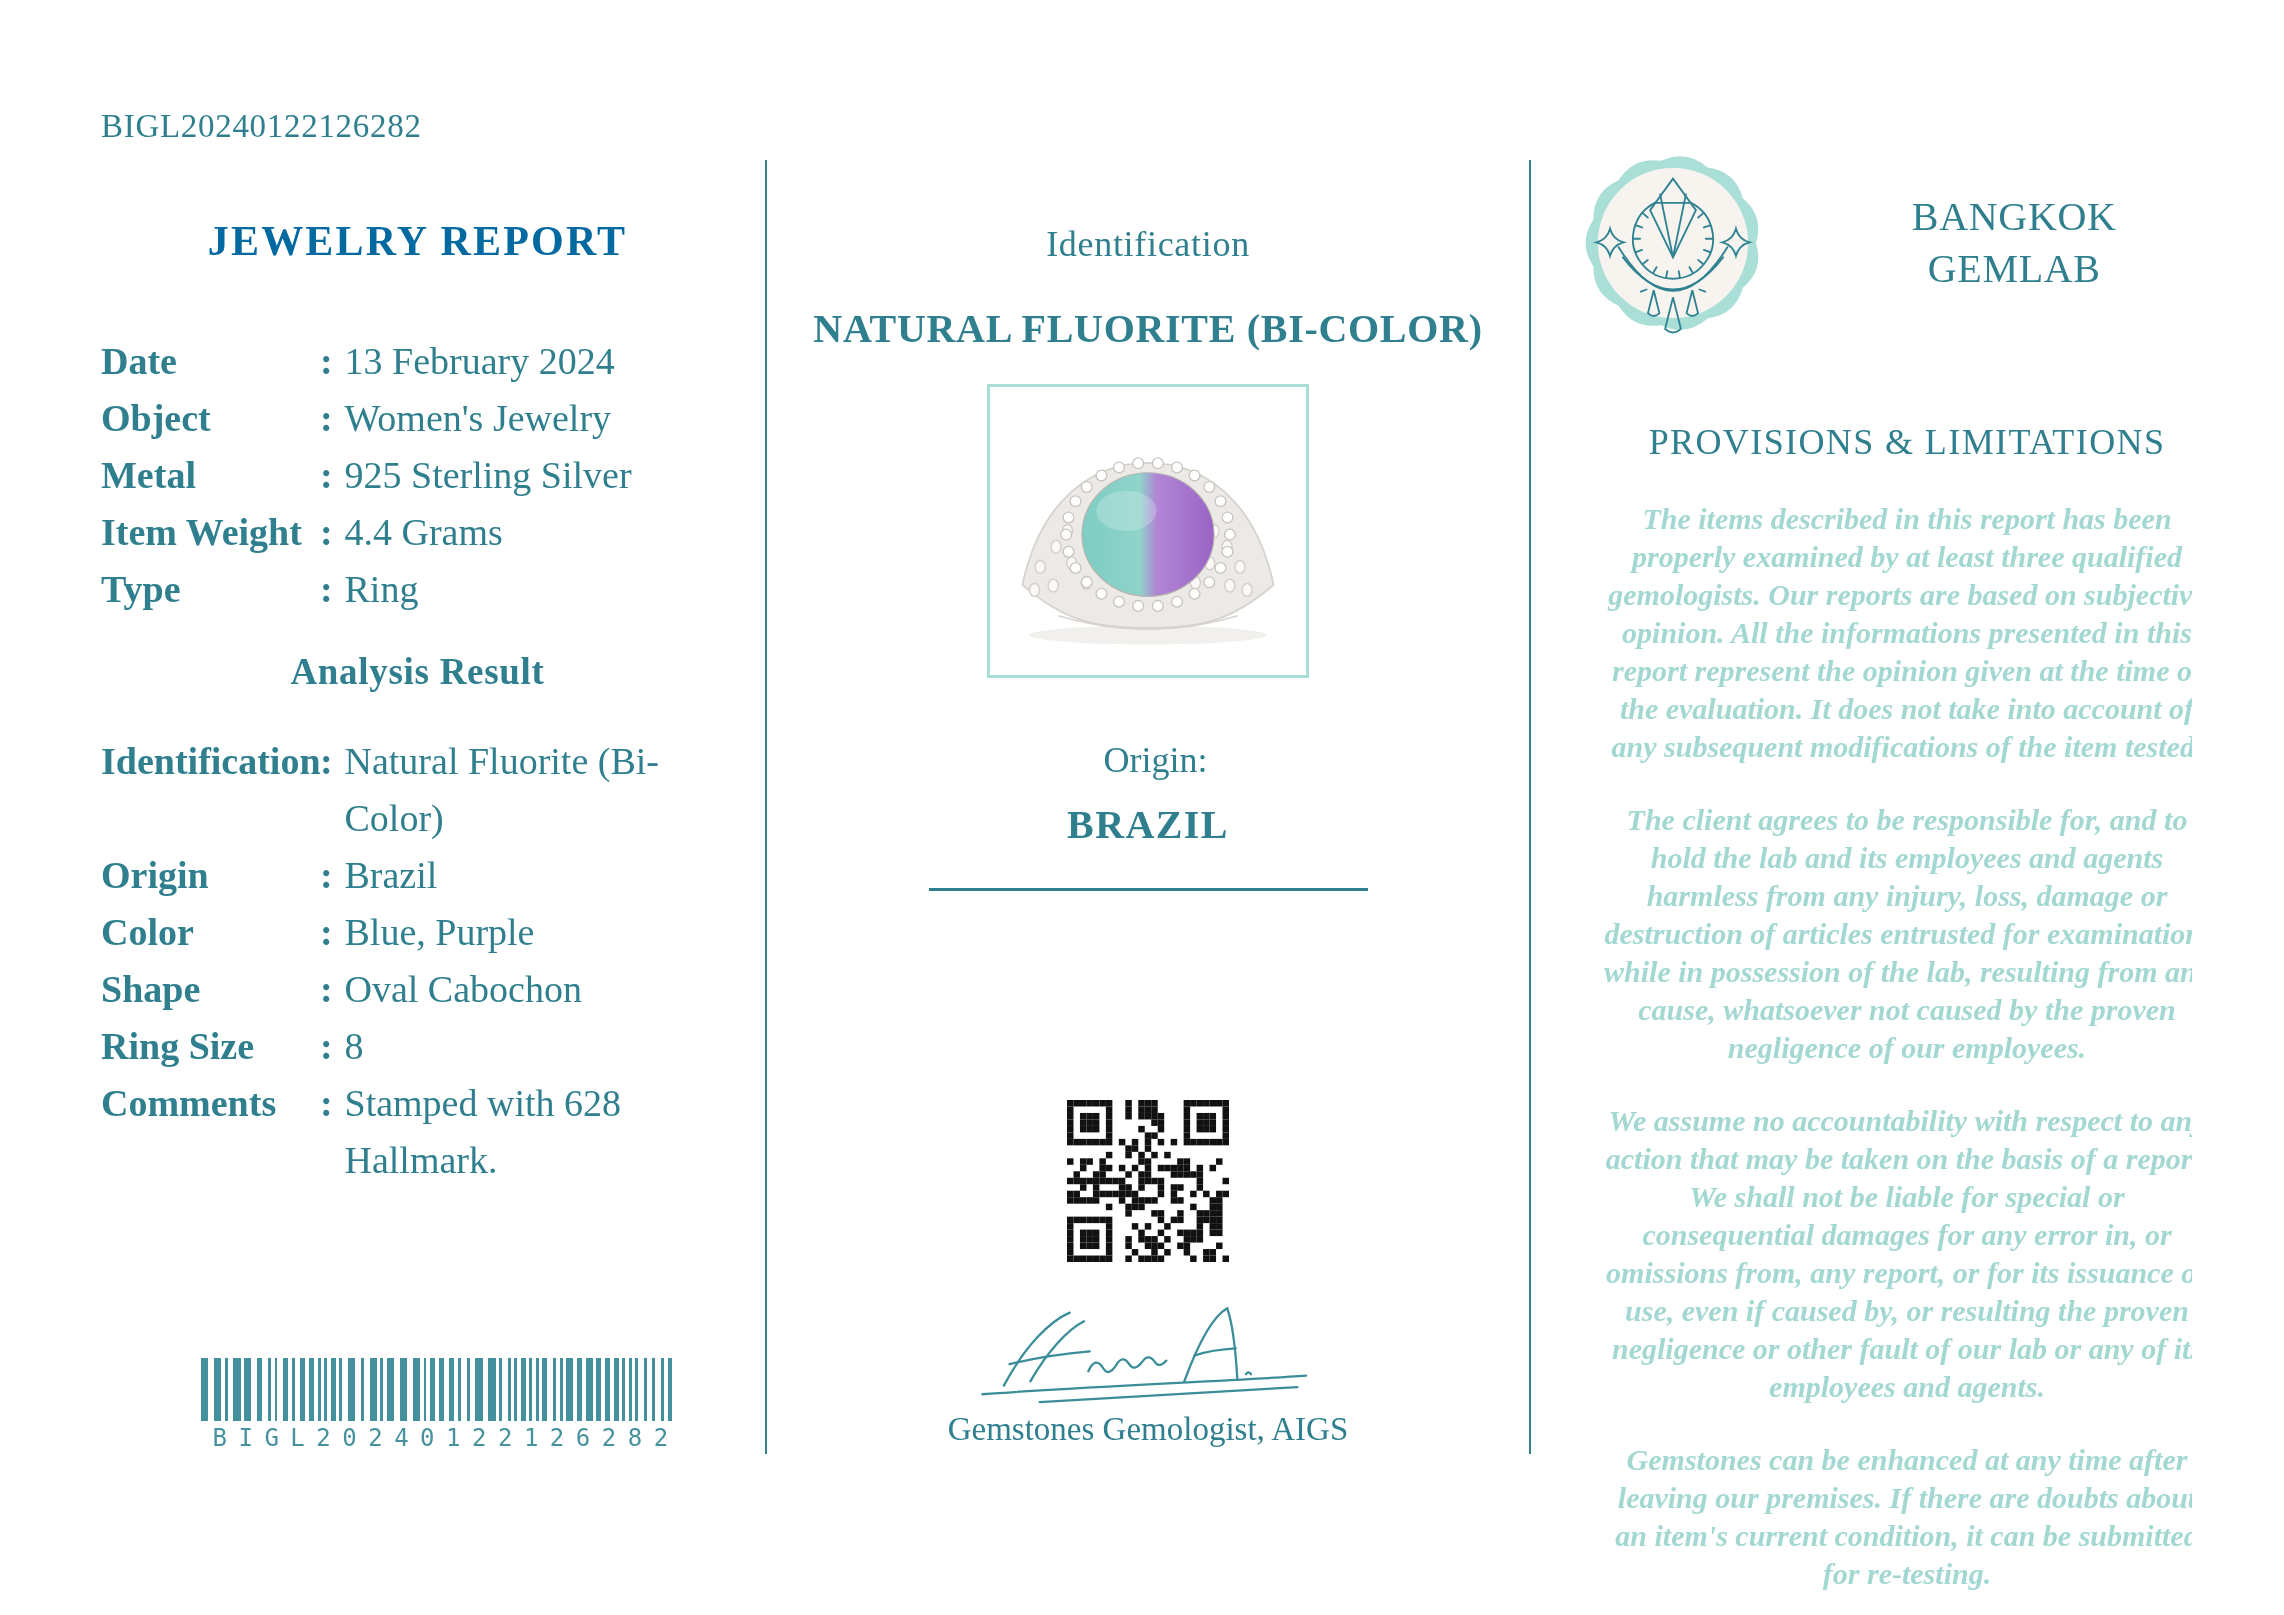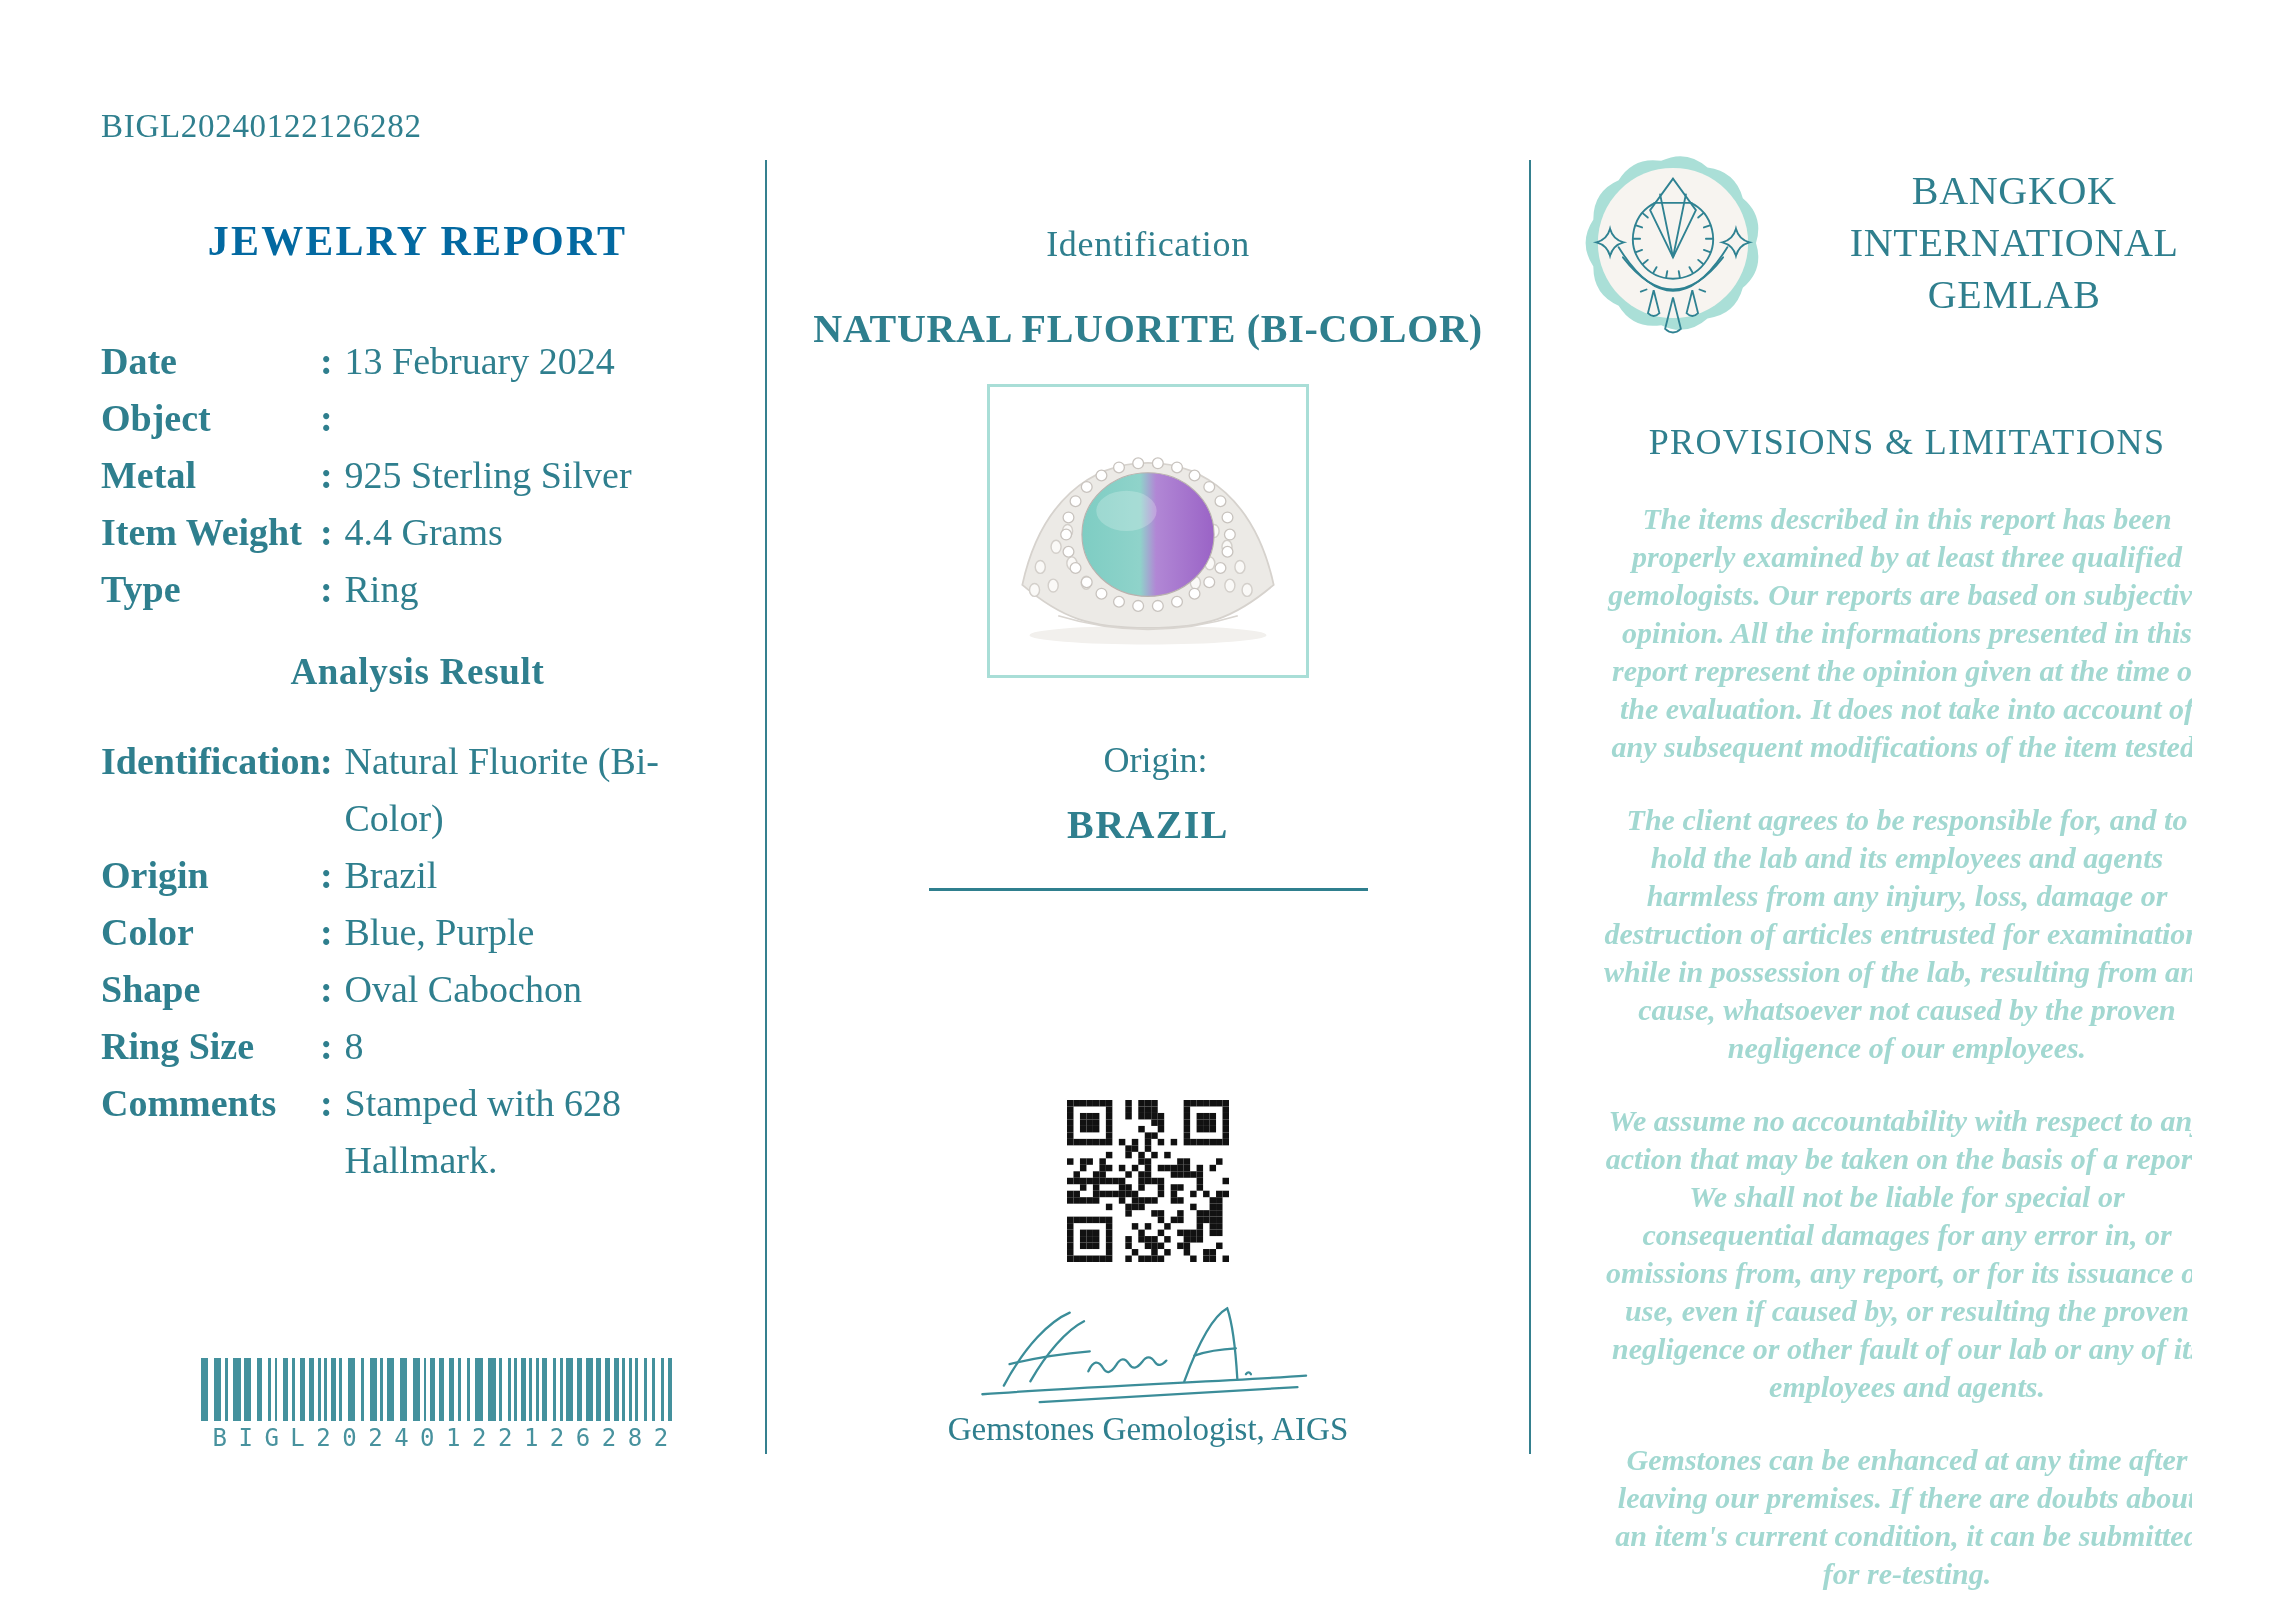--- a/index.html
+++ b/index.html
@@ -69,20 +69,21 @@
 
     <div class="fields">
       <div class="frow">
         <span class="lbl">Date</span>
         <span class="colon">:</span>
         <span class="val">13 February 2024</span>
       </div>
       <div class="frow">
         <span class="lbl">Object</span>
         <span class="colon">:</span>
+        <span class="val">Women's Jewelry</span>
       </div>
       <div class="frow">
         <span class="lbl">Metal</span>
         <span class="colon">:</span>
         <span class="val">925 Sterling Silver</span>
       </div>
       <div class="frow">
         <span class="lbl">Item Weight</span>
         <span class="colon">:</span>
         <span class="val">4.4 Grams</span>
@@ -654,21 +655,20 @@
             <path d="M157,196 L149,228 Q157,236 165,228 Z"></path>
             <path d="M85,198 l8,-3"></path>
             <path d="M167,195 l8,3"></path>
             <path d="M42,110 Q46,125 61,129 Q46,133 42,148 Q38,133 23,129 Q38,125 42,110 Z"></path>
             <path d="M218,110 Q222,125 237,129 Q222,133 218,148 Q214,133 199,129 Q214,125 218,110 Z"></path>
           </g>
         </svg>
       </div>
       <div class="lab-name">
         <div>BANGKOK</div>
-        <div>INTERNATIONAL</div>
         <div>GEMLAB</div>
       </div>
     </div>
 
     <div class="prov-title">PROVISIONS &amp; LIMITATIONS</div>
 
     <div class="prov-paras">
       <p>The items described in this report has been properly examined by at least three qualified gemologists. Our reports are based on subjective opinion. All the informations presented in this report represent the opinion given at the time of the evaluation. It does not take into account of any subsequent modifications of the item tested.</p>
       <p>The client agrees to be responsible for, and to hold the lab and its employees and agents harmless from any injury, loss, damage or destruction of articles entrusted for examination, while in possession of the lab, resulting from any cause, whatsoever not caused by the proven negligence of our employees.</p>
       <p>We assume no accountability with respect to any action that may be taken on the basis of a report. We shall not be liable for special or consequential damages for any error in, or omissions from, any report, or for its issuance or use, even if caused by, or resulting the proven negligence or other fault of our lab or any of its employees and agents.</p>

